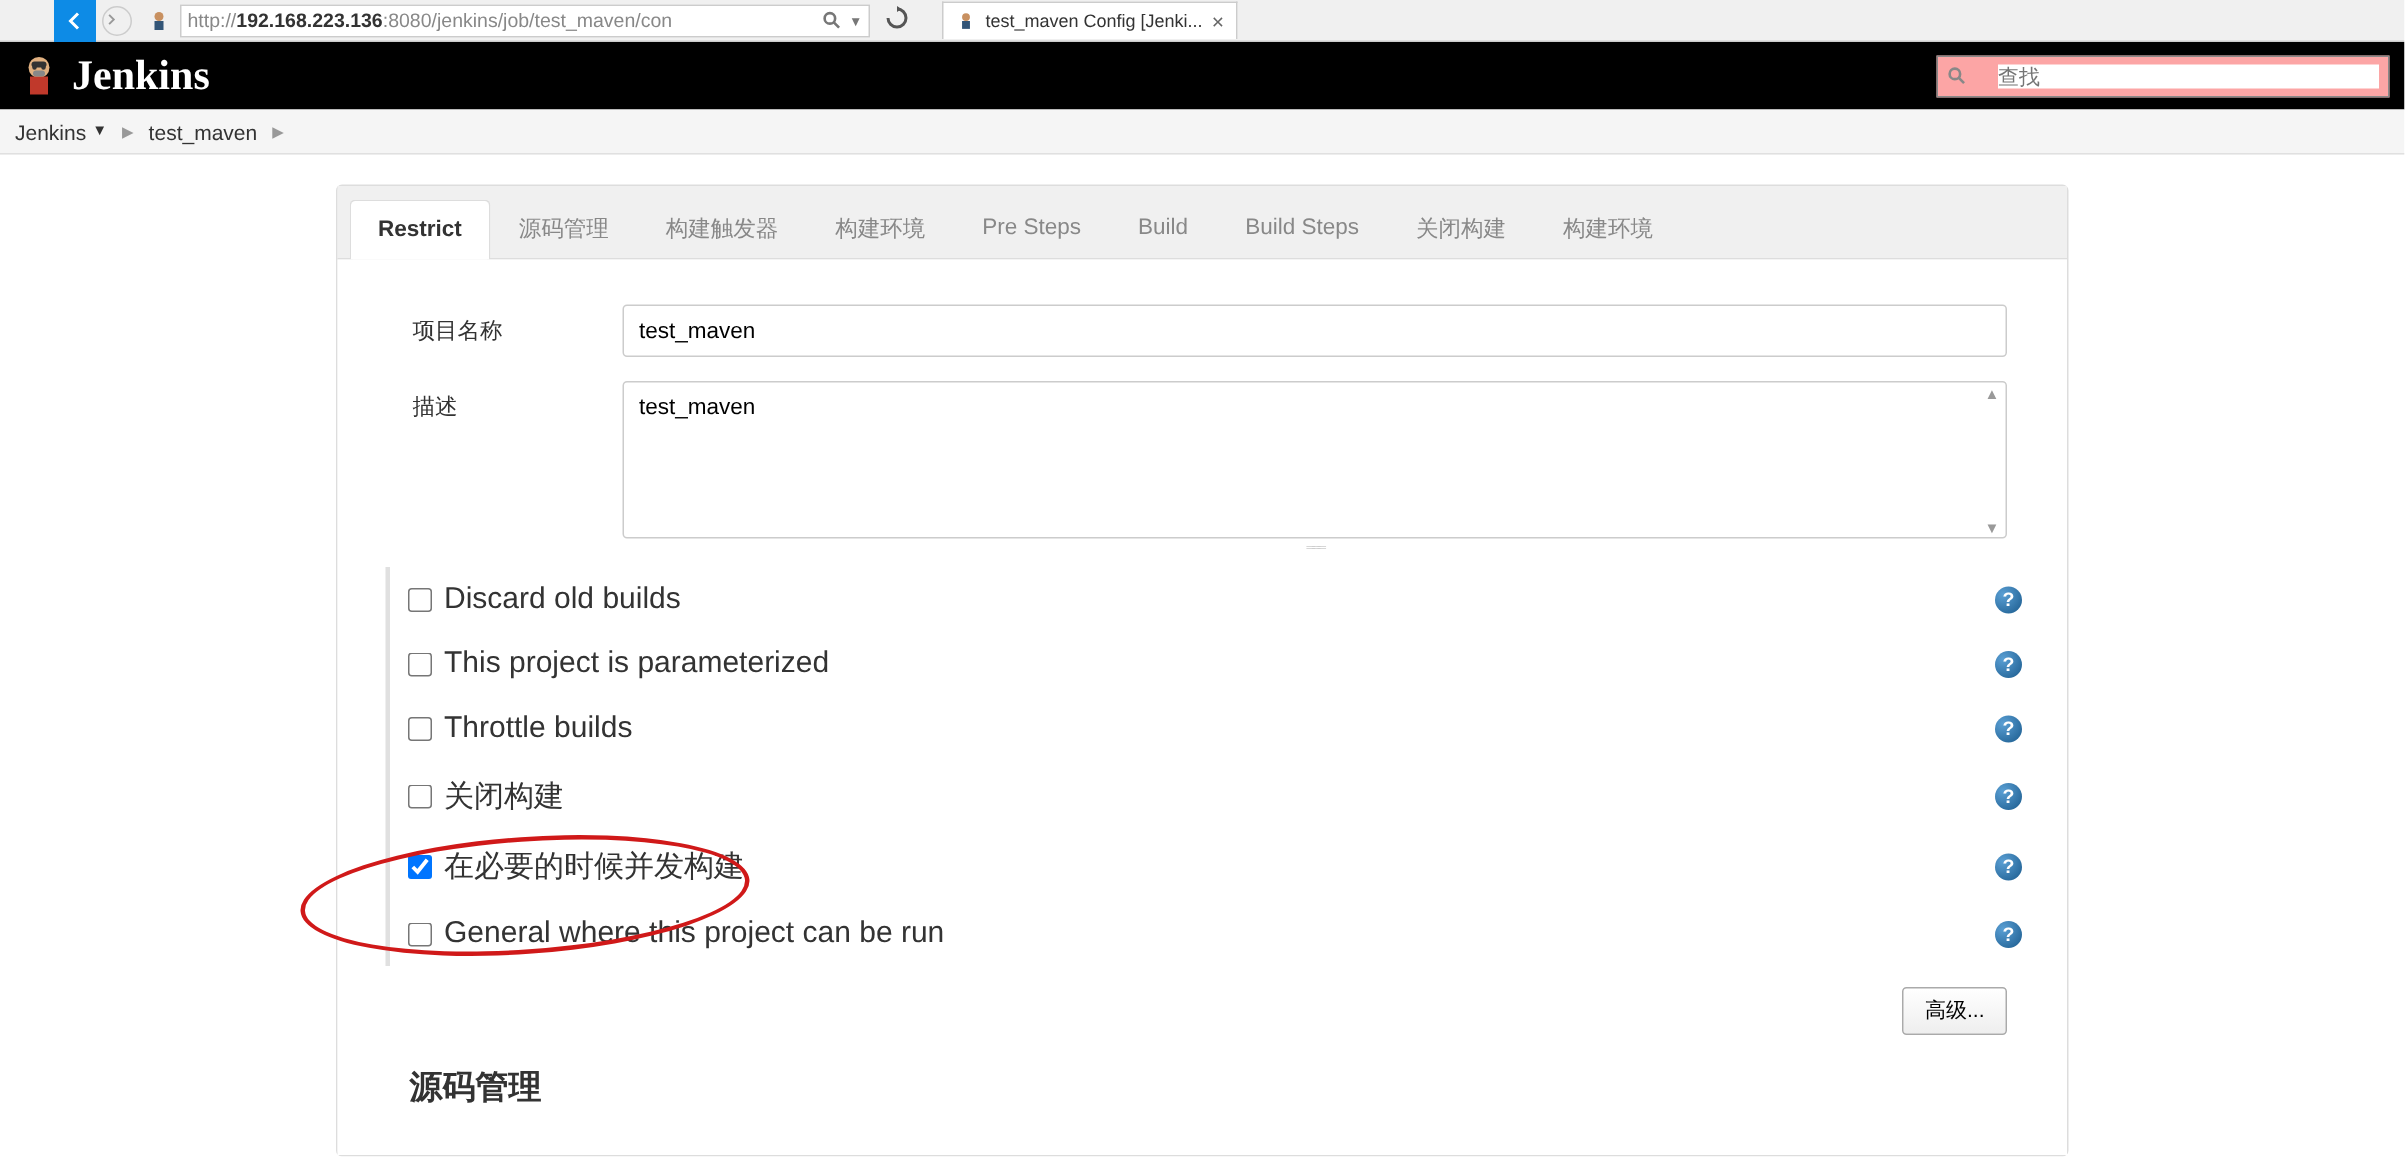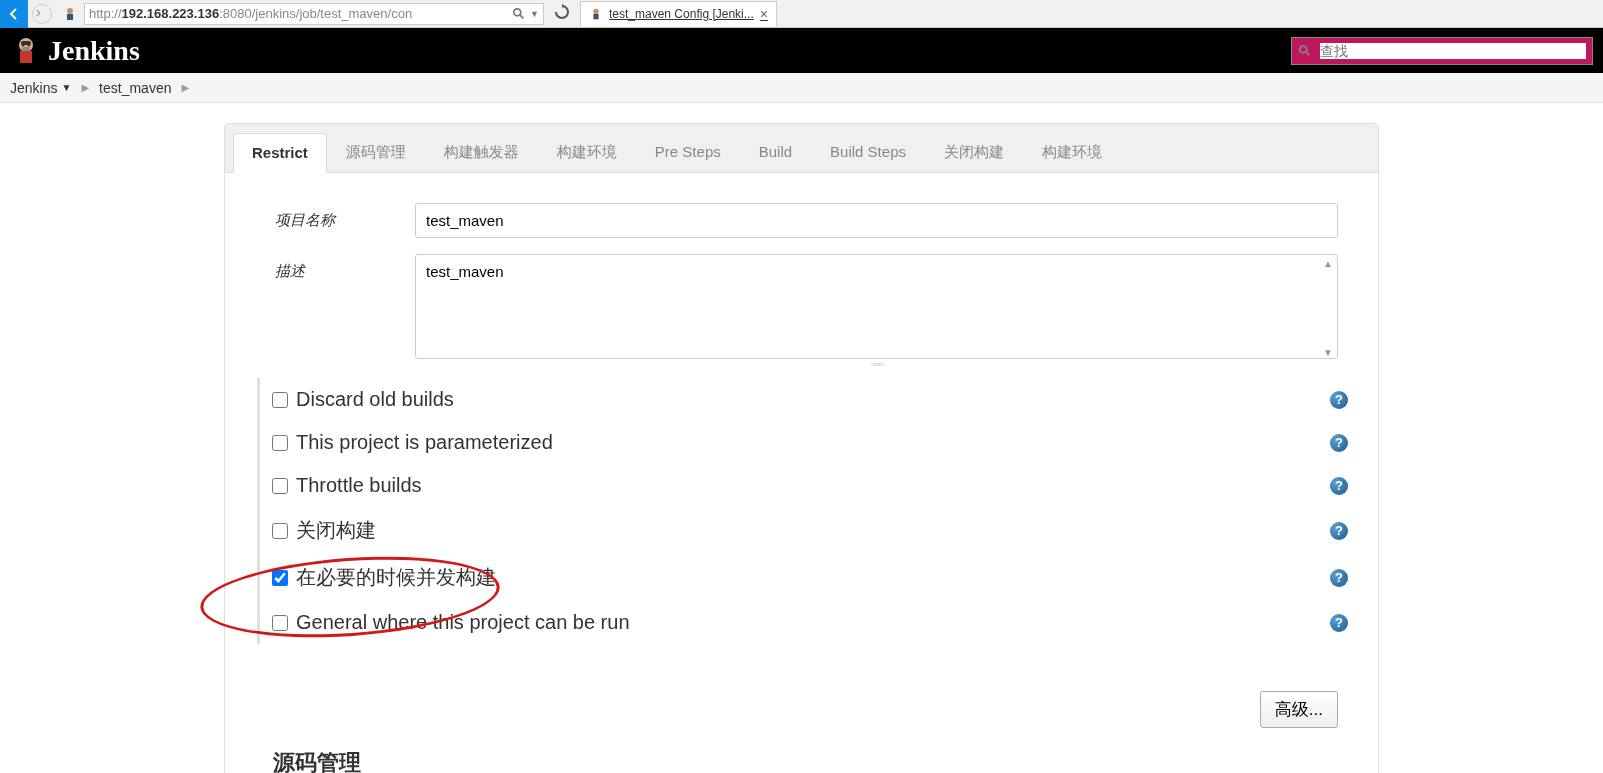--- a/index.html
+++ b/index.html
@@ -1,76 +1,76 @@
 <!DOCTYPE html>
 <html><head>
   <meta charset="utf-8">
   <style>
     * { box-sizing: border-box; margin: 0; padding: 0; }
     body { font-family: Arial, "Microsoft YaHei", sans-serif; font-size: 14px; color: #333; background: #fff; }
     
-    .browser-bar { display: flex; align-items: center; height: 28px; border-bottom: 1px solid #ccc; background: #f0f0f0; }
+    .browser-bar { display: flex; align-items: center; height: 28px; border-bottom: 1px solid #ccc; background: #f0f0f0; padding-left: 36px; }
     .nav-btn { width: 28px; height: 28px; display: flex; align-items: center; justify-content: center; cursor: pointer; }
     .nav-back { background: #0d8be6; color: #fff; }
     .nav-back svg { fill: #fff; }
     .nav-fwd svg { fill: #999; }
     .nav-fwd { border: 1px solid #ccc; border-radius: 50%; margin: 2px; width: 20px; height: 20px; }
     .addr-icon { width: 20px; height: 20px; margin: 0 4px; display: flex; align-items: center; justify-content: center; }
     .addr-bar { flex: 0 0 460px; height: 22px; border: 1px solid #ccc; display: flex; align-items: center; padding: 0 4px; background: #fff; }
     .addr-text { font-size: 13px; white-space: nowrap; overflow: hidden; }
     .addr-text .host { color: #333; font-weight: bold; }
     .addr-text .rest { color: #888; }
     .addr-search { margin-left: auto; display: flex; align-items: center; gap: 4px; }
     .refresh { margin: 0 10px; }
-    .tab-bar { display: flex; align-items: center; height: 26px; margin-left: 0; text-decoration: underline; }
+    .tab-bar { display: flex; align-items: center; height: 26px; margin-left: 12px; }
     .browser-tab { display: flex; align-items: center; gap: 6px; height: 25px; padding: 0 8px; border: 1px solid #ccc; border-bottom: none; background: #fff; font-size: 12px; }
     .tab-close { font-size: 14px; color: #666; cursor: pointer; }
 
     .jenkins-header { background: #000; color: #fff; height: 45px; display: flex; align-items: center; padding: 0 10px; }
     .jenkins-logo { display: flex; align-items: center; gap: 6px; }
     .jenkins-logo-text { font-family: Georgia, serif; font-size: 28px; font-weight: bold; }
-    .jenkins-search { margin-left: auto; background: #be185d; border: 1px solid #888; height: 28px; width: 302px; display: flex; align-items: center; padding: 0 6px; gap: 8px; }
+    .jenkins-search { margin-left: auto; background: #fca5a5; border: 1px solid #888; height: 28px; width: 302px; display: flex; align-items: center; padding: 0 6px; gap: 20px; }
     .jenkins-search input { border: none; outline: none; font-size: 14px; flex: 1; }
 
     .breadcrumb { background: #f5f5f5; border-bottom: 1px solid #e0e0e0; height: 30px; display: flex; align-items: center; padding: 0 10px; gap: 4px; font-size: 14px; }
     .breadcrumb .crumb { color: #333; cursor: pointer; }
     .breadcrumb .sep { color: #999; font-size: 10px; margin: 0 6px; }
     .breadcrumb .caret { font-size: 10px; }
 
     .main-wrap { display: flex; justify-content: center; padding-top: 20px; }
     .config-panel { width: 1155px; border: 1px solid #ddd; border-radius: 4px; background: #f5f5f5; }
     
     .config-tabs { display: flex; border-bottom: 1px solid #ddd; background: #f0f0f0; padding: 8px 8px 0 8px; }
     .config-tab { padding: 10px 18px; color: #888; cursor: pointer; font-size: 15px; border: 1px solid transparent; border-bottom: none; }
     .config-tab.active { background: #fff; color: #333; font-weight: bold; border-color: #ddd; border-radius: 4px 4px 0 0; position: relative; top: 1px; }
 
     .config-body { background: #fff; padding: 30px 20px; }
     .form-row { display: flex; margin-bottom: 16px; align-items: flex-start; }
-    .form-label { width: 170px; padding-left: 30px; color: #333; font-size: 15px; padding-top: 8px; font-style: italic; }
+    .form-label { width: 170px; padding-left: 30px; color: #333; font-size: 15px; padding-top: 8px; }
     .form-field { flex: 1; margin-right: 20px; }
     .text-input { width: 100%; padding: 8px 10px; font-size: 15px; border: 1px solid #ccc; border-radius: 3px; }
     .textarea-wrap { position: relative; }
     .desc-textarea { width: 100%; height: 105px; padding: 8px 10px; font-size: 15px; border: 1px solid #ccc; border-radius: 3px; font-family: inherit; resize: none; }
     .scroll-arrows { position: absolute; right: 2px; top: 0; bottom: 0; width: 16px; display: flex; flex-direction: column; justify-content: space-between; padding: 4px 0; pointer-events: none; }
     .scroll-arrows span { font-size: 10px; color: #999; text-align: center; }
     .resize-handle { position: absolute; bottom: -6px; left: 50%; transform: translateX(-50%); width: 40px; height: 8px; color: #ccc; font-size: 8px; text-align: center; letter-spacing: -2px; }
     .format-row { margin-top: 2px; font-size: 14px; display: flex; gap: 4px; }
     .format-row .plain { color: #555; }
     .format-row .preview { color: #0b6dd0; text-decoration: underline; cursor: pointer; }
 
     .options-section { border-left: 3px solid #e0e0e0; margin-left: 12px; padding-left: 12px; position: relative; }
     .option-row { display: flex; align-items: center; padding: 10px 0; }
     .option-check { width: 16px; height: 16px; margin-right: 8px; }
     .option-label { font-size: 20px; color: #333; }
     .help-icon { margin-left: auto; width: 18px; height: 18px; border-radius: 50%; background: radial-gradient(circle at 30% 30%, #5a9fd4, #1a5a8c); color: #fff; font-weight: bold; font-size: 13px; display: flex; align-items: center; justify-content: center; cursor: pointer; margin-right: 10px; }
     
     .circle-annotation { position: absolute; border: 3px solid #d01919; border-radius: 50%; pointer-events: none; }
 
     .advanced-btn-row { display: flex; justify-content: flex-end; padding: 14px 20px 0 0; }
-    .advanced-btn { padding: 6px 14px; border: 1px solid #aaa; background: linear-gradient(#fff,#eee); border-radius: 3px; cursor: pointer; font-size: 17px; margin-top: 33px; }
+    .advanced-btn { padding: 6px 14px; border: 1px solid #aaa; background: linear-gradient(#fff,#eee); border-radius: 3px; cursor: pointer; font-size: 14px; }
 
     .section-title { font-size: 22px; font-weight: bold; color: #333; padding: 20px 0 0 28px; }
   </style>
 </head>
 <body>
 
 <div class="browser-bar">
   <div class="nav-btn nav-back">
     <svg width="16" height="16" viewBox="0 0 16 16">
         <path d="M10 3 L5 8 L10 13" stroke="#fff" stroke-width="2" fill="none"></path>

